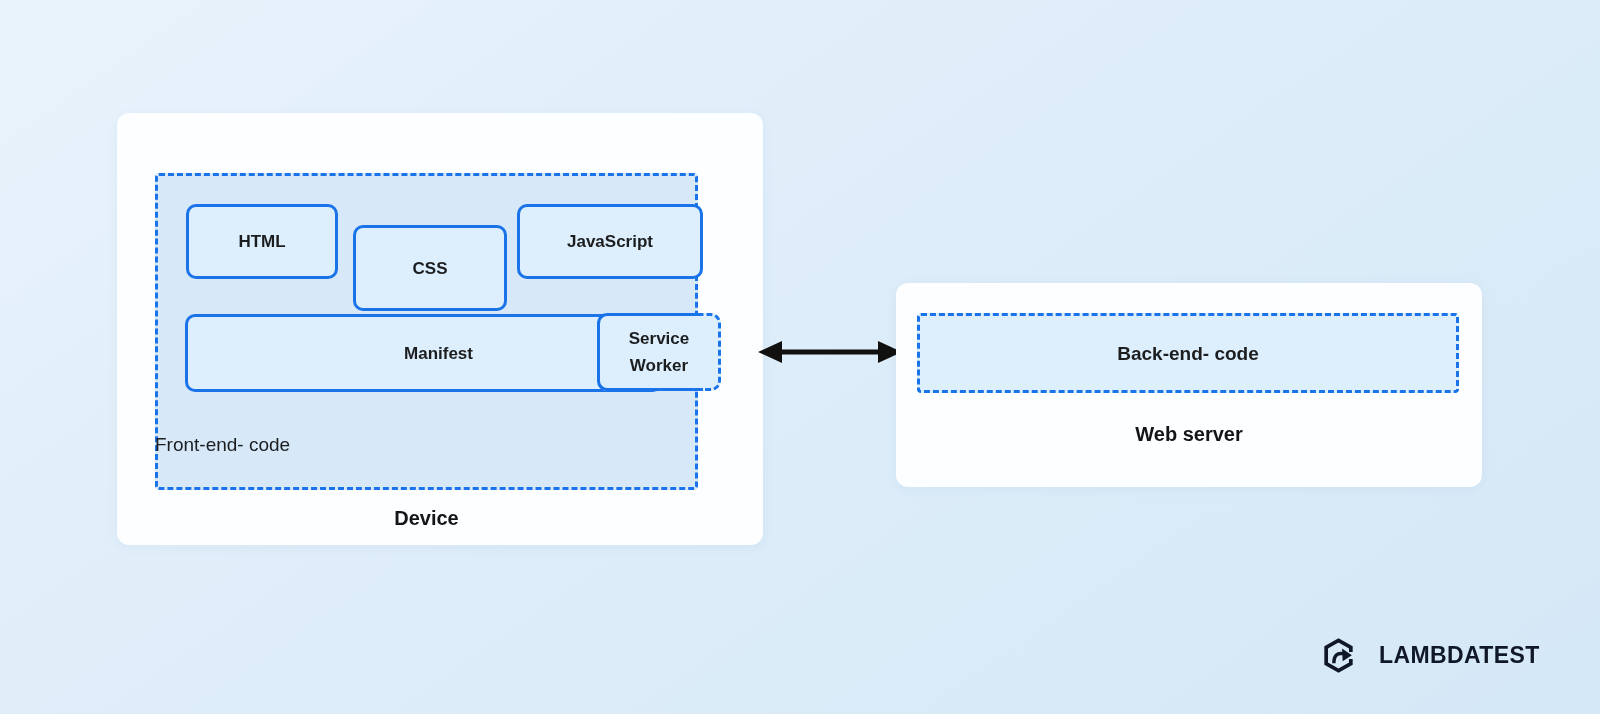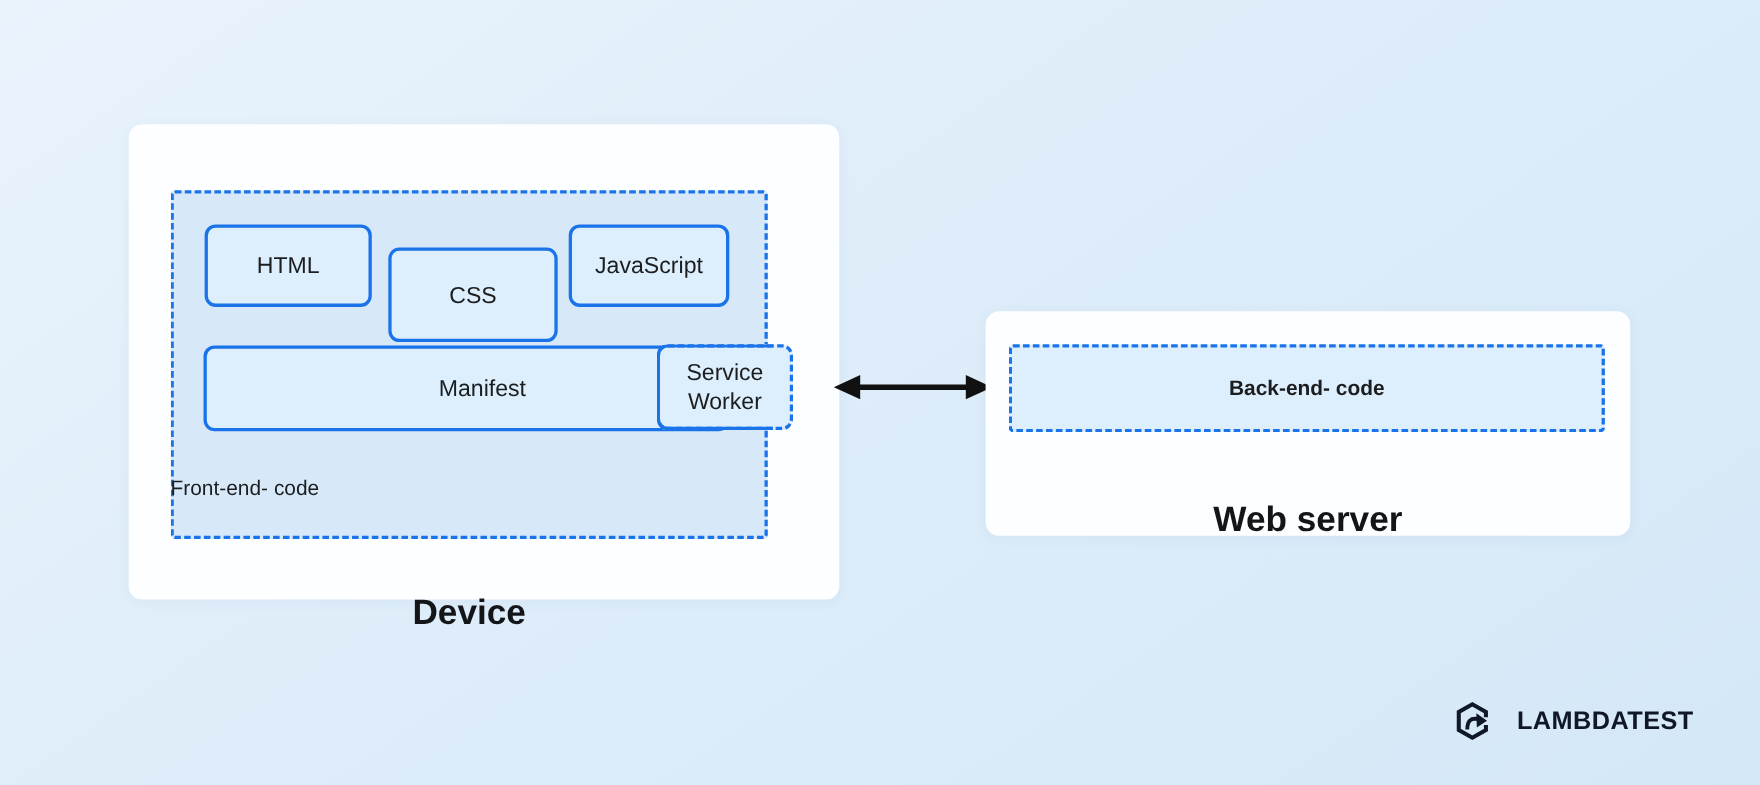--- a/index.html
+++ b/index.html
@@ -34,28 +34,28 @@
   .node {
     position: absolute;
     box-sizing: border-box;
     border: 3px solid #1a73e8;
     border-radius: 10px;
     background: #ddeefc;
     display: flex;
     align-items: center;
     justify-content: center;
     text-align: center;
-    font-size: 21px;
-    font-weight: 400;
+    font-size: 17px;
+    font-weight: 700;
     color: #1b1d1f;
     line-height: 27px;
   }
   .html-box     { left: 186px; top: 204px; width: 152px; height: 75px; }
   .css-box      { left: 353px; top: 204px; width: 154px; height: 86px; margin-top: 21px; }
-  .js-box       { left: 517px; top: 204px; width: 146px; height: 75px; }
+  .js-box       { left: 517px; top: 204px; width: 186px; height: 75px; }
   .manifest-box { left: 185px; top: 314px; width: 478px; height: 78px; padding-left: 29px; }
 
   .sw-box {
     left: 597px; top: 313px; width: 124px; height: 78px;
     border: 3px dashed #1a73e8;
     padding: 0 24px;
     align-items: center;
   }
   .sw-solid-overlay {
     position: absolute;
@@ -78,23 +78,22 @@
     text-align: left;
     color: #1b1d1f;
     font-size: 19px;
     font-weight: 400;
   }
   .frontend-label { left: 155px; top: 434px; width: 543px; }
   .title-label {
     position: absolute;
     text-align: center;
     color: #131519;
-    font-size: 32px;
+    font-size: 20px;
     font-weight: 600;
-    margin-top: 31px;
   }
   .device-label    { left: 155px; top: 507px; width: 543px; }
   .webserver-label { left: 896px; top: 423px; width: 586px; }
 
   .arrow-wrap { position: absolute; left: 756px; top: 335px; width: 148px; height: 34px; }
 
   .logo {
     position: absolute;
     left: 1322px; top: 637px;
     display: flex;

